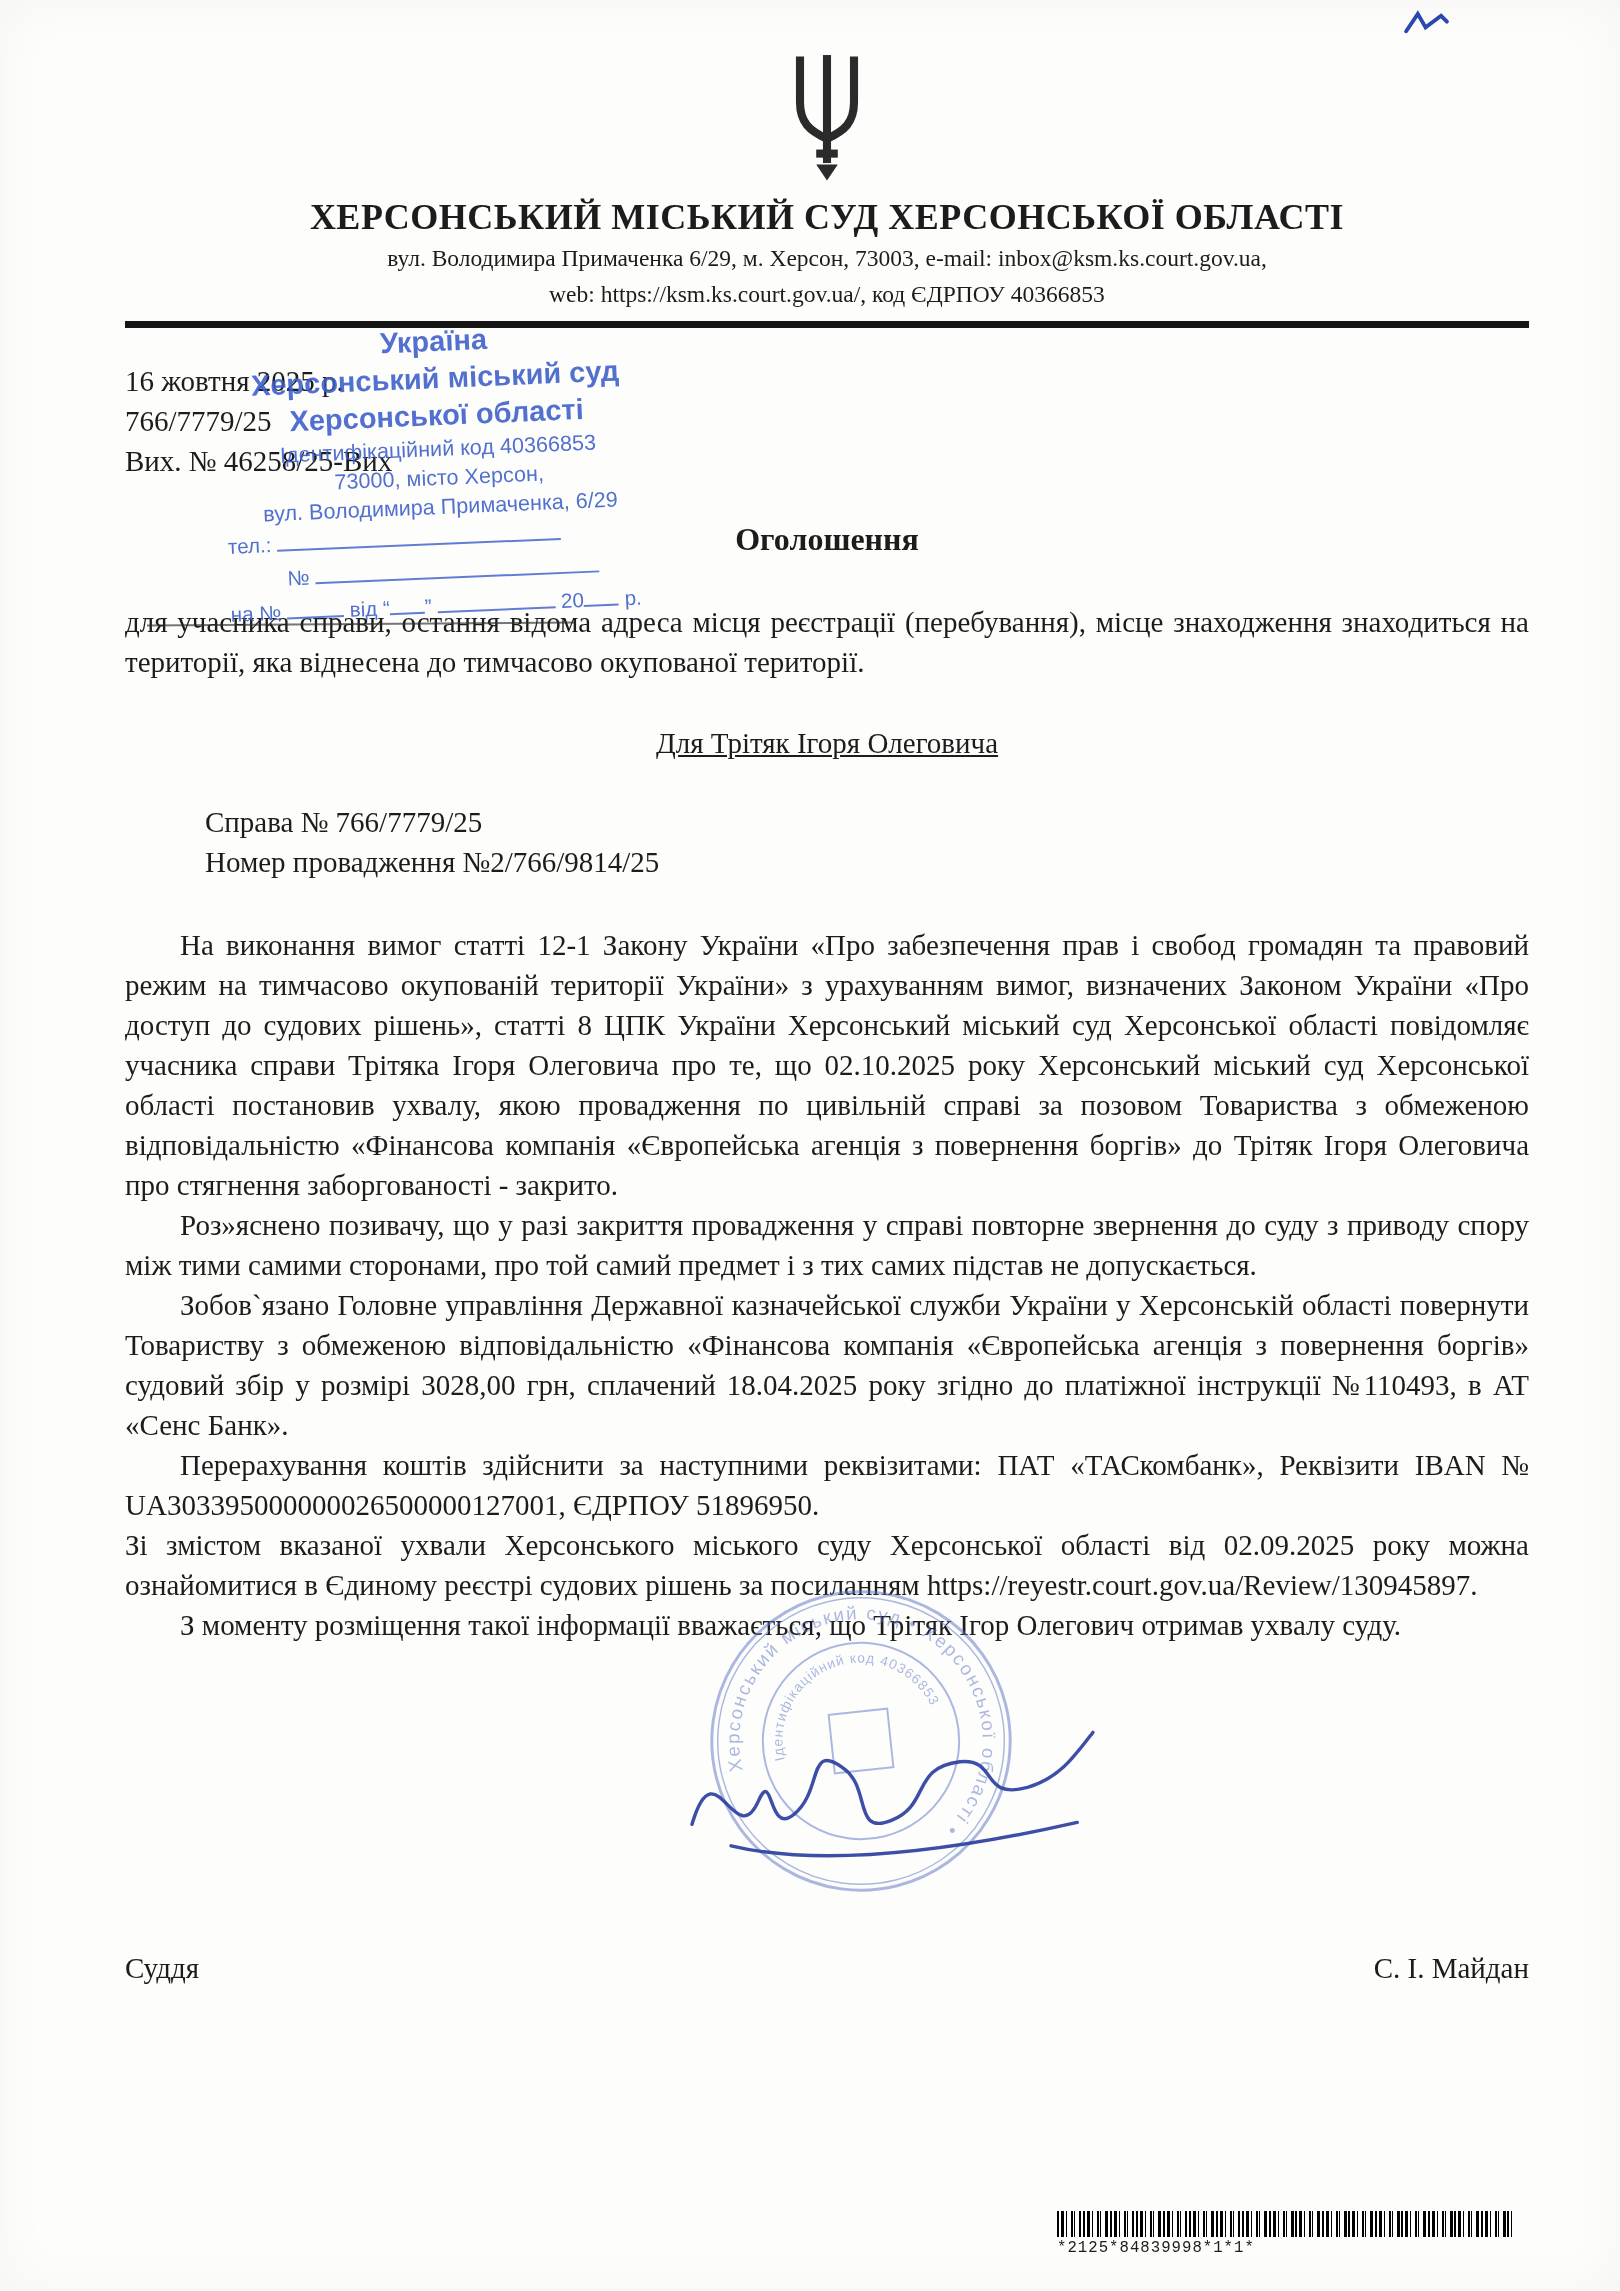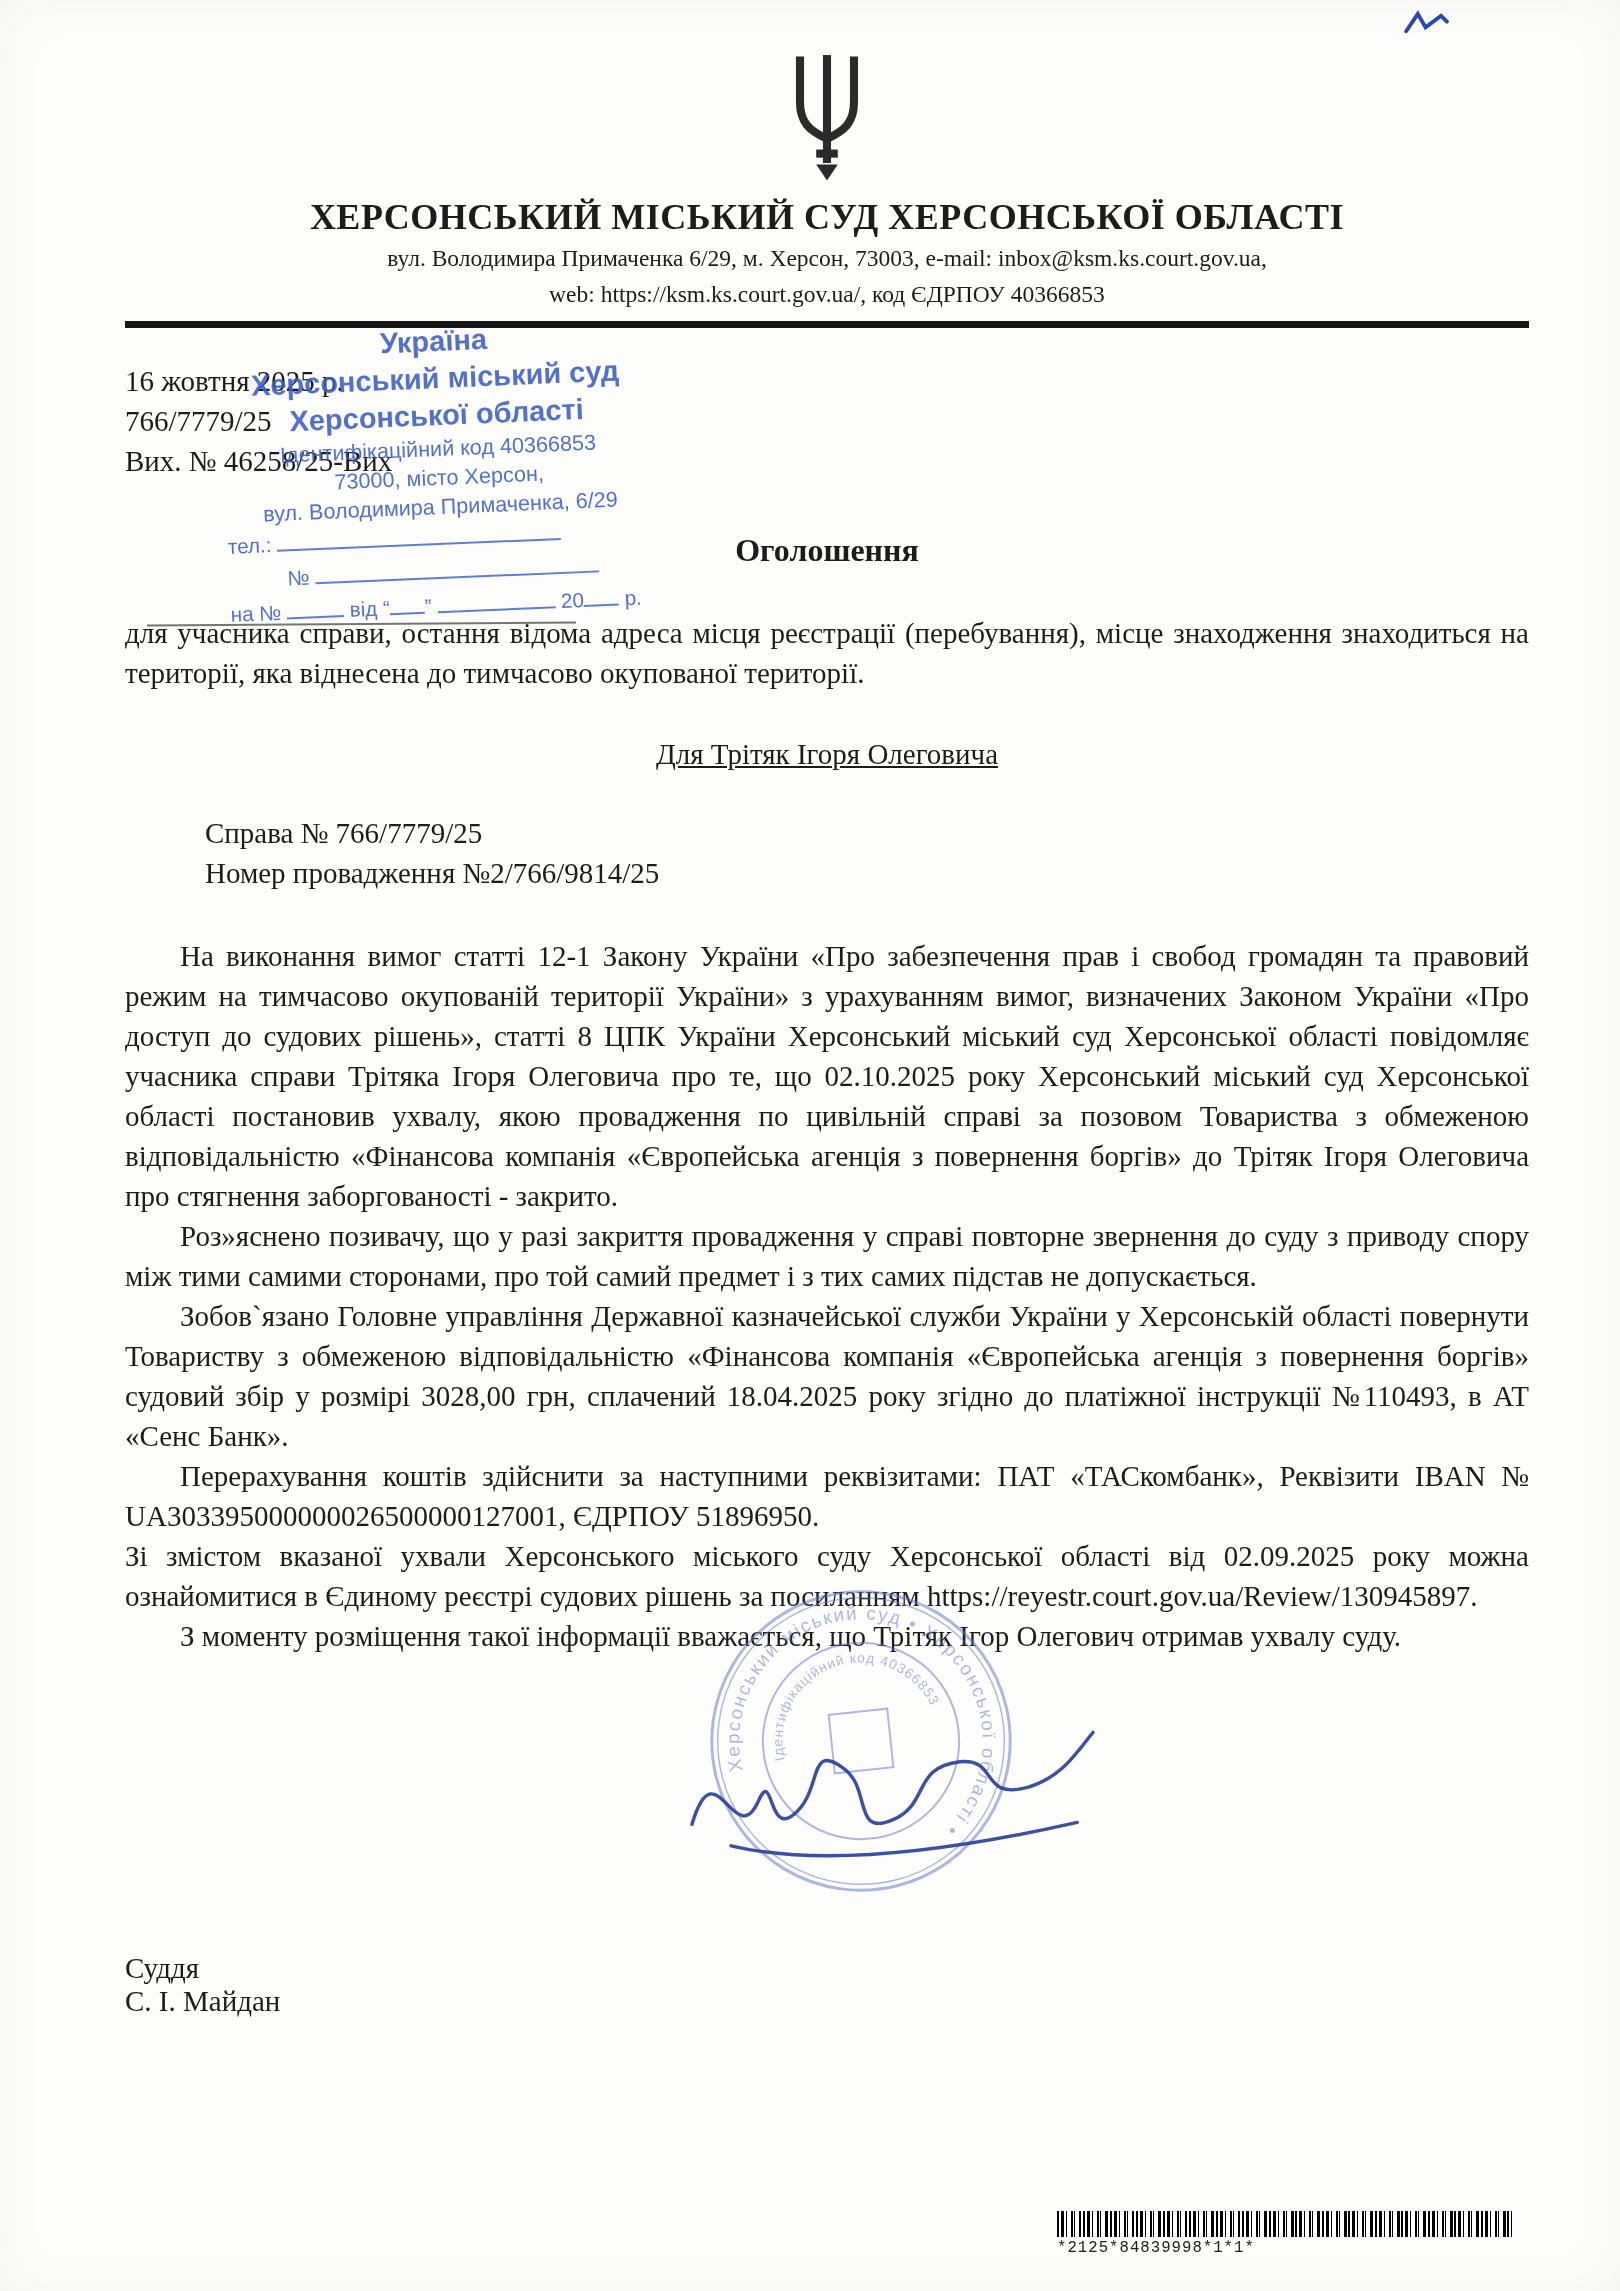--- a/index.html
+++ b/index.html
@@ -35,36 +35,36 @@
   .corner-stamp .tiny{font-size:20.6px;line-height:34px;}
   .corner-stamp .left{text-align:left;padding-left:41px;}
   .uline{display:inline-block;border-bottom:2px solid rgba(58,92,200,0.8);height:0.85em;vertical-align:baseline;}
   .u-long{width:284px;} .u-mid{width:118px;} .u-short{width:57px;} .u-xs{width:35px;}
 
   .scan-line-artifact{position:absolute;top:623px;left:147px;width:429px;height:2px;
     background:rgba(45,45,45,0.65);transform:rotate(-0.4deg);z-index:3;}
 
   
   .doc-flow{position:absolute;top:518px;left:125px;width:1404px;font-size:29px;line-height:40px;z-index:1;}
-  .doc-title{text-align:center;font-size:32px;font-weight:600;margin:12px 0 43px 0;}
+  .doc-title{text-align:center;font-size:32px;font-weight:600;margin:1px 0 43px 0;}
   .doc-flow p{margin:0;text-align:justify;}
   .intro{margin-bottom:0;}
   .addressee{text-align:center !important;margin:41px 0 39px 0 !important;text-decoration:underline;}
   .case-line{margin-left:80px !important;text-align:left !important;}
   .body-paras{margin-top:43px;}
   .body-paras p{text-indent:55px;}
   .body-paras p.no-indent{text-indent:0;}
 
   
   .round-stamp{position:absolute;left:702px;top:1582px;color:#5b74c6;opacity:0.5;z-index:2;transform:rotate(-14deg);}
   .signature-svg{position:absolute;left:674px;top:1707px;z-index:3;}
   .signature-svg path{fill:none;stroke:#2b3f9e;stroke-width:3.5;stroke-linecap:round;opacity:.92;}
 
   .judge-row{position:absolute;top:1952px;left:125px;width:1404px;display:flex;
-    justify-content:space-between;font-size:29px;z-index:4;flex-direction:column;}
+    justify-content:space-between;font-size:29px;z-index:4;}
 
   
   .barcode{position:absolute;left:1057px;top:2211px;width:455px;text-align:left;z-index:1;}
   .barcode-bars{height:25.5px;background:
     repeating-linear-gradient(90deg,
       #000 0 2px,#fff 2px 3.9px,#000 3.9px 6.9px,#fff 6.9px 8.8px,#000 8.8px 9.8px,#fff 9.8px 13.7px,
       #000 13.7px 15.7px,#fff 15.7px 16.7px,#000 16.7px 17.6px,#fff 17.6px 21.6px,#000 21.6px 24.5px,#fff 24.5px 26.5px);}
   .barcode-text{font-family:"Liberation Mono", monospace;font-size:15.7px;margin-top:2px;letter-spacing:1px;}
 
   .pen-mark{position:absolute;left:1402px;top:7.8px;z-index:2;}

